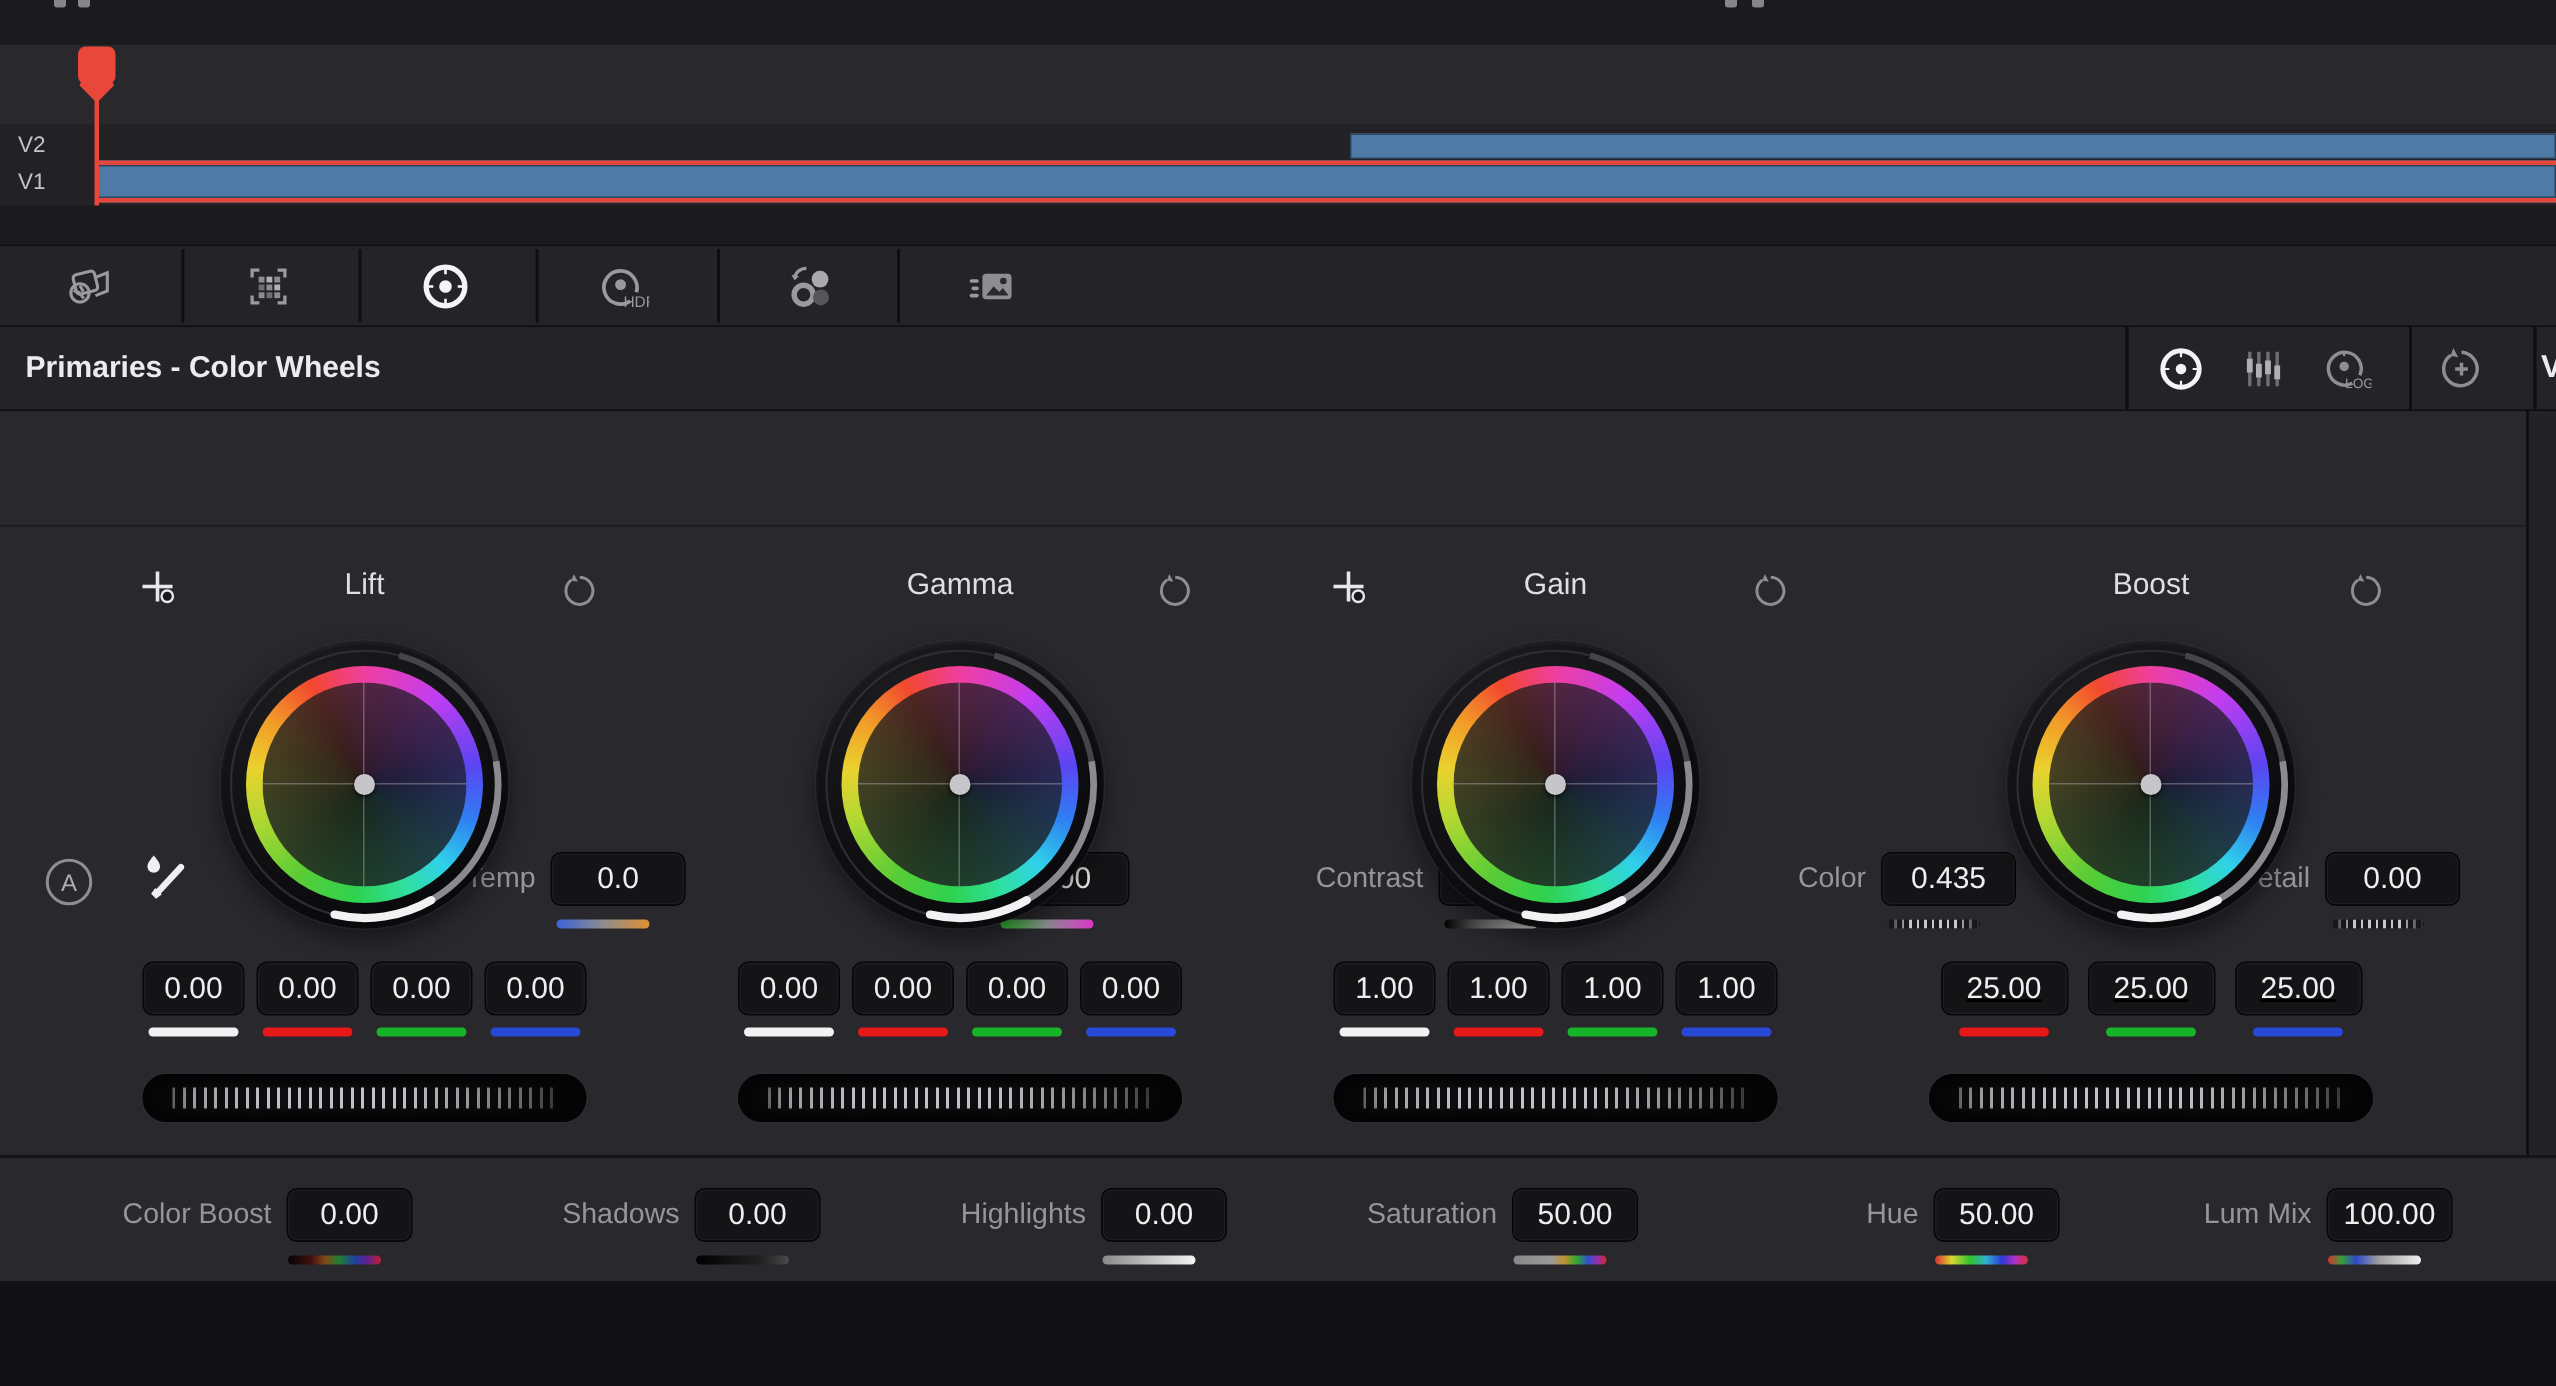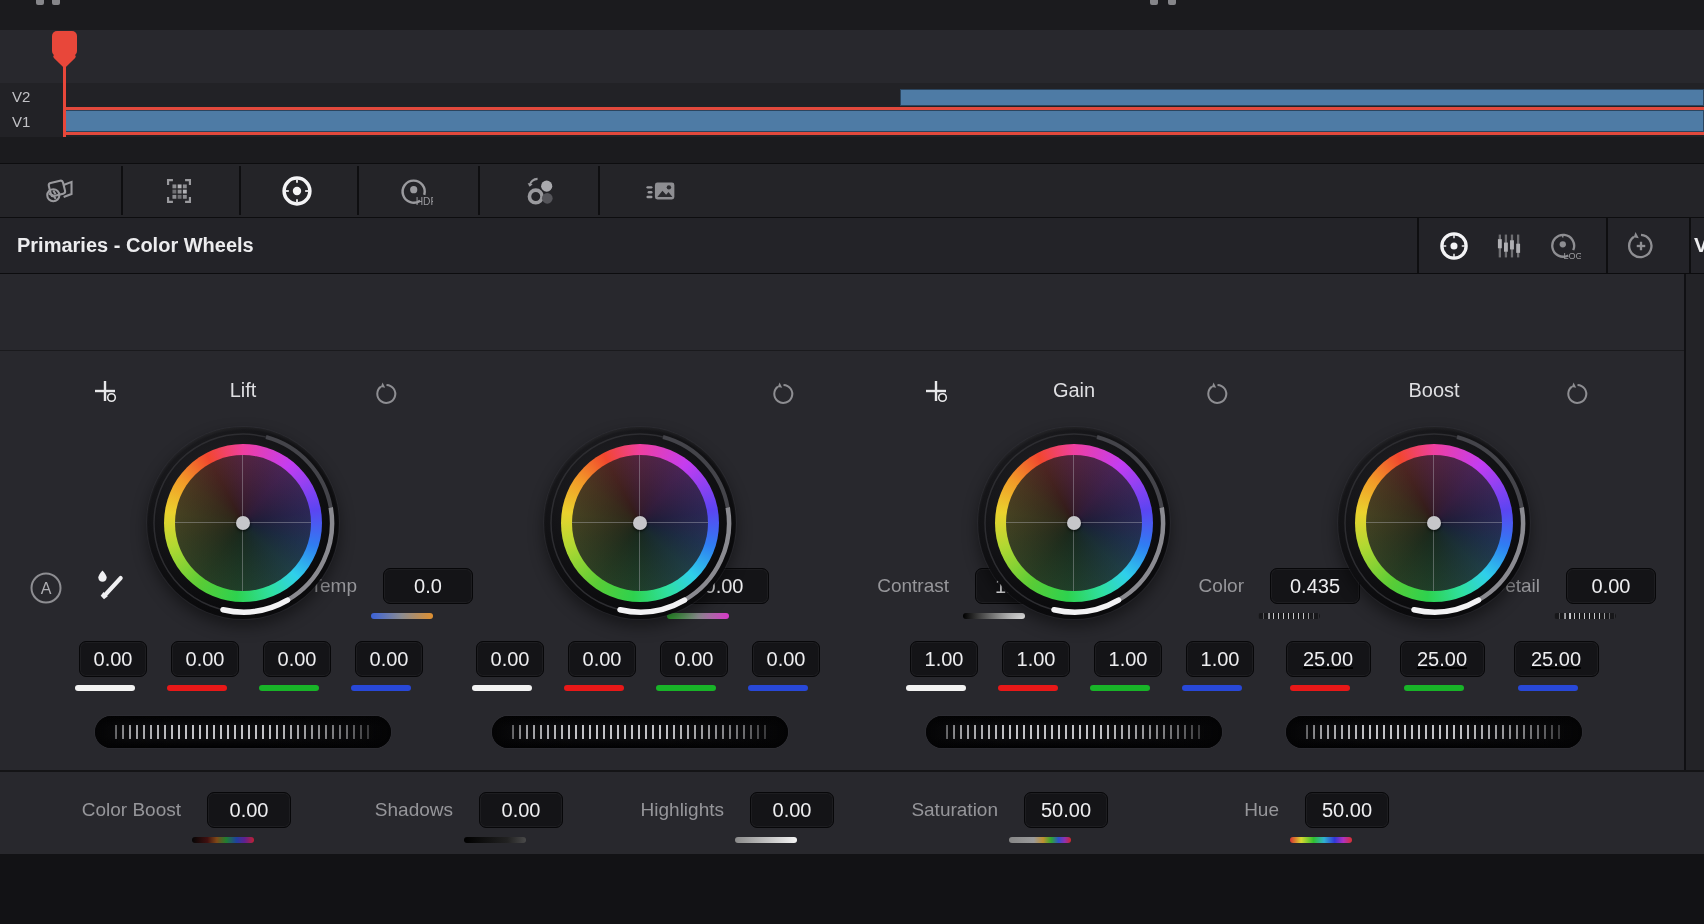--- a/index.html
+++ b/index.html
@@ -38,21 +38,21 @@
   .hsep{position:absolute;top:0;width:2px;height:55px;background:#0e0e10;}
   .hbtn{position:absolute;top:8px;width:40px;height:40px;display:flex;align-items:center;justify-content:center;cursor:pointer;}
   .edgeglyph{position:absolute;left:1694px;top:15px;font-size:21px;font-weight:bold;color:#ececee;}
   
   .row1{position:absolute;left:0;top:274px;width:1704px;height:76px;background:#28282d;border-bottom:1px solid #1a1a1d;}
   .row2{position:absolute;left:0;top:770px;width:1704px;height:84px;background:#28282d;border-top:2px solid #141416;box-sizing:border-box;}
   .ctl{position:absolute;display:flex;align-items:center;height:36px;}
   .clabel{width:240px;text-align:right;padding-right:10px;color:#96969a;font-size:19px;white-space:nowrap;}
   .vbox{height:36px;border-radius:7px;background:#141417;border:1px solid #070709;
         box-shadow:inset 0 0 0 1px rgba(255,255,255,.04);color:#eeeef0;font-size:20px;
-        display:flex;align-items:center;justify-content:center;box-sizing:border-box;margin-left:16px;}
+        display:flex;align-items:center;justify-content:center;box-sizing:border-box;}
   .w90{width:90px;} .w84{width:84px;}
   .cstrip{position:absolute;height:6px;border-radius:3px;width:62px;top:45px;left:254px;}
   .st-temp{background:linear-gradient(90deg,#3b62d8,#8c8c90 50%,#e09030);}
   .st-tint{background:linear-gradient(90deg,#30b830,#8c8c90 50%,#d838c8);}
   .st-contrast{background:linear-gradient(90deg,#000,#f0f0f0);}
   .st-ticks{background:linear-gradient(90deg,rgba(22,22,25,.95),rgba(22,22,25,0) 25%,rgba(22,22,25,0) 75%,rgba(22,22,25,.95)),
             repeating-linear-gradient(90deg,#c8c8cc 0 1.5px,#1a1a1c 1.5px 5px);}
   .st-boost{background:linear-gradient(90deg,#050505,#401010 25%,#804818 40%,#208030 55%,#2040a0 72%,#602090 85%,#c02030 100%);}
   .st-shadows{background:linear-gradient(90deg,#000,#222 70%,#4a4a4a 100%);}
   .st-highlights{background:linear-gradient(90deg,#8a8a8a,#f4f4f4);}
@@ -351,20 +351,21 @@
           <div class="bstrip s-blue"></div>
         </div>
     </div>
     <div class="mwheel">
         <div class="ticks"></div>
         <div class="shade"></div>
       </div>
   </div>
 
   <div class="wheel-group" style="left:490px">
+    <div class="wlabel">Gamma</div>
     <div class="wreset">
       <svg width="26" height="26" viewBox="0 0 26 26">
         <path d="M8 5.6 A 9 9 0 1 0 13.5 3.9" fill="none" stroke="#8e8e92" stroke-width="2"></path>
         <path d="M9.6 1.6 L7.8 6 L12.2 6.8 Z" fill="#8e8e92"></path>
       </svg>
     </div>
     <div class="wheel">
       <svg class="warc" width="192" height="192" viewBox="0 0 192 192">
         <circle cx="96" cy="96" r="89" fill="none" stroke="#2d2d31" stroke-width="1.5"></circle>
         <path d="M119 10 A 89 89 0 0 1 183.7 80.5" fill="none" stroke="#44444a" stroke-width="4"></path>
@@ -395,21 +396,21 @@
           <div class="vbox wv">0.00</div>
           <div class="bstrip s-blue"></div>
         </div>
     </div>
     <div class="mwheel">
         <div class="ticks"></div>
         <div class="shade"></div>
       </div>
   </div>
 
-  <div class="wheel-group" style="left:924px">
+  <div class="wheel-group" style="left:887px">
     <div class="wpicker">
       <svg width="24" height="24" viewBox="0 0 24 24">
         <g stroke="#e8e8ea" stroke-width="2.4">
             <line x1="11" y1="1" x2="11" y2="21"></line>
             <line x1="1" y1="11" x2="21" y2="11"></line>
           </g>
         <circle cx="17.5" cy="17.5" r="3.8" fill="#1a1a1c" stroke="#e8e8ea" stroke-width="1.6"></circle>
       </svg>
     </div>
     <div class="wlabel">Gain</div>
@@ -521,20 +522,25 @@
     <div class="ctl r2" style="left:758px;top:20px">
       <span class="clabel">Saturation</span>
       <div class="vbox w84">50.00</div>
       <div class="cstrip st-sat"></div>
     </div>
     <div class="ctl r2" style="left:1039px;top:20px">
       <span class="clabel">Hue</span>
       <div class="vbox w84">50.00</div>
       <div class="cstrip st-hue"></div>
     </div>
+    <div class="ctl r2" style="left:1301px;top:20px">
+      <span class="clabel">Lum Mix</span>
+      <div class="vbox w84">100.00</div>
+      <div class="cstrip st-lum"></div>
+    </div>
   </div>
 
   <div class="footer">
     
     
     
   </div>
 
 </div>
 

